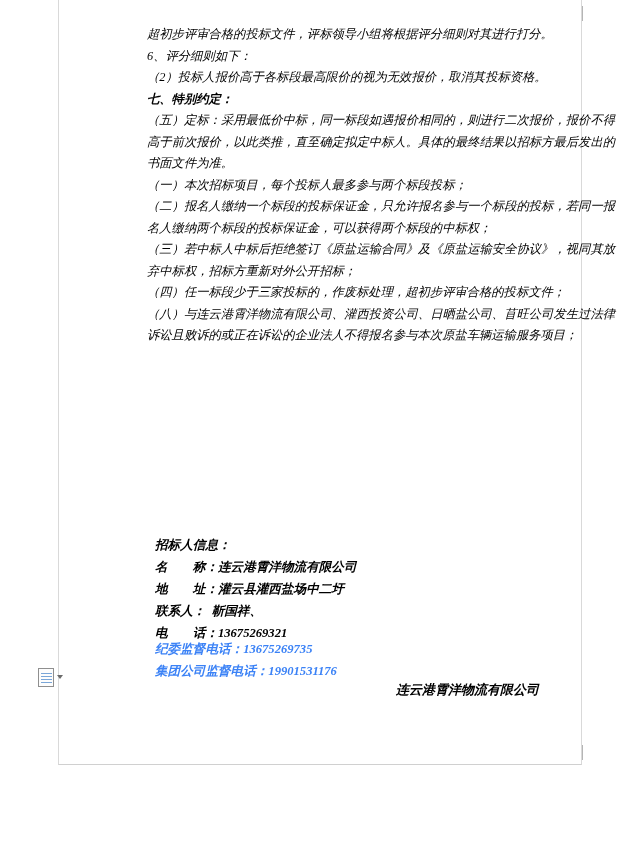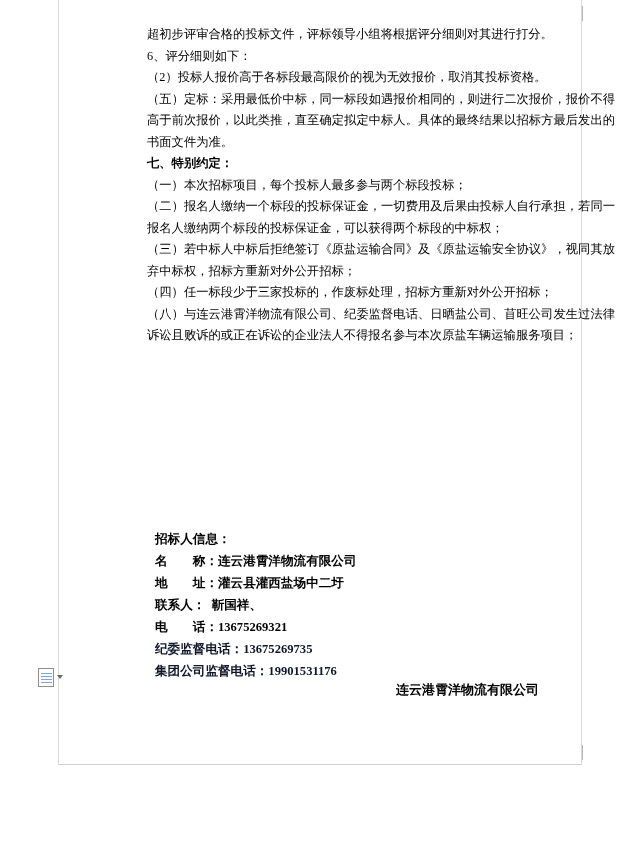--- a/index.html
+++ b/index.html
@@ -11,20 +11,21 @@
     width: 640px;
     height: 865px;
     overflow: hidden;
     font-family: "Liberation Serif", serif;
   }
   .page-canvas {
     position: relative;
     width: 640px;
     height: 865px;
     background: #ffffff;
+    font-style: italic;
   }
   
   .sheet {
     position: absolute;
     left: 58px;
     top: 0px;
     width: 524px;
     height: 765px;
     background: #ffffff;
     border-left: 1px solid #d9d9d9;
@@ -69,30 +70,30 @@
     position: absolute;
     left: 96px;
     top: 528px;
     width: 420px;
     font-size: 12.6px;
     line-height: 22px;
     color: #000;
     font-weight: bold;
   }
   .contact-block .row { white-space: pre; }
-  .contact-title { font-weight: bold; }
+  .contact-title { font-weight: bold; margin-top: 6px; }
   .supervise {
     position: absolute;
     left: 96px;
     top: 638px;
     width: 420px;
     font-size: 12.6px;
     line-height: 22px;
     font-weight: bold;
-    color: #0f172a;
+    color: #3b82f6;
   }
   .signature {
     position: absolute;
     right: 42px;
     top: 678px;
     text-align: left;
     font-size: 13px;
     line-height: 24px;
     font-weight: bold;
     color: #000;
@@ -141,27 +142,27 @@
   <div class="crop tr"></div>
   <div class="crop bl"></div>
   <div class="crop br"></div>
 
   <div class="sheet">
 
     <div class="doc-body">
       <p class="para">超初步评审合格的投标文件，评标领导小组将根据评分细则对其进行打分。</p>
       <p class="para">6、评分细则如下：</p>
       <p class="para">（2）投标人报价高于各标段最高限价的视为无效报价，取消其投标资格。</p>
+      <p class="para heading">七、特别约定：</p>
       <p class="para">（五）定标：采用最低价中标，同一标段如遇报价相同的，则进行二次报价，报价不得高于前次报价，以此类推，直至确定拟定中标人。具体的最终结果以招标方最后发出的书面文件为准。</p>
-      <p class="para heading">七、特别约定：</p>
       <p class="para">（一）本次招标项目，每个投标人最多参与两个标段投标；</p>
-      <p class="para">（二）报名人缴纳一个标段的投标保证金，一切费用及后果由投标人自行承担，若同一报名人缴纳两个标段的投标保证金，可以获得两个标段的中标权；</p>
+      <p class="para">（二）报名人缴纳一个标段的投标保证金，只允许报名参与一个标段的投标，若同一报名人缴纳两个标段的投标保证金，可以获得两个标段的中标权；</p>
       <p class="para">（三）若中标人中标后拒绝签订《原盐运输合同》及《原盐运输安全协议》，视同其放弃中标权，招标方重新对外公开招标；</p>
-      <p class="para">（四）任一标段少于三家投标的，作废标处理，招标方重新对外公开招标；</p>
-      <p class="para">（八）与连云港霄洋物流有限公司、纪委监督电话、日晒盐公司、苜旺公司发生过法律诉讼且败诉的或正在诉讼的企业法人不得报名参与本次原盐车辆运输服务项目；</p>
+      <p class="para">（四）任一标段少于三家投标的，作废标处理，超初步评审合格的投标文件；</p>
+      <p class="para">（八）与连云港霄洋物流有限公司、灌西投资公司、日晒盐公司、苜旺公司发生过法律诉讼且败诉的或正在诉讼的企业法人不得报名参与本次原盐车辆运输服务项目；</p>
     </div>
 
     <div class="contact-block">
       <div class="row contact-title">招标人信息：</div>
       <div class="row">名　　称：连云港霄洋物流有限公司</div>
       <div class="row">地　　址：灌云县灌西盐场中二圩</div>
       <div class="row">联系人：  靳国祥、</div>
       <div class="row">电　　话：13675269321</div>
     </div>
 

